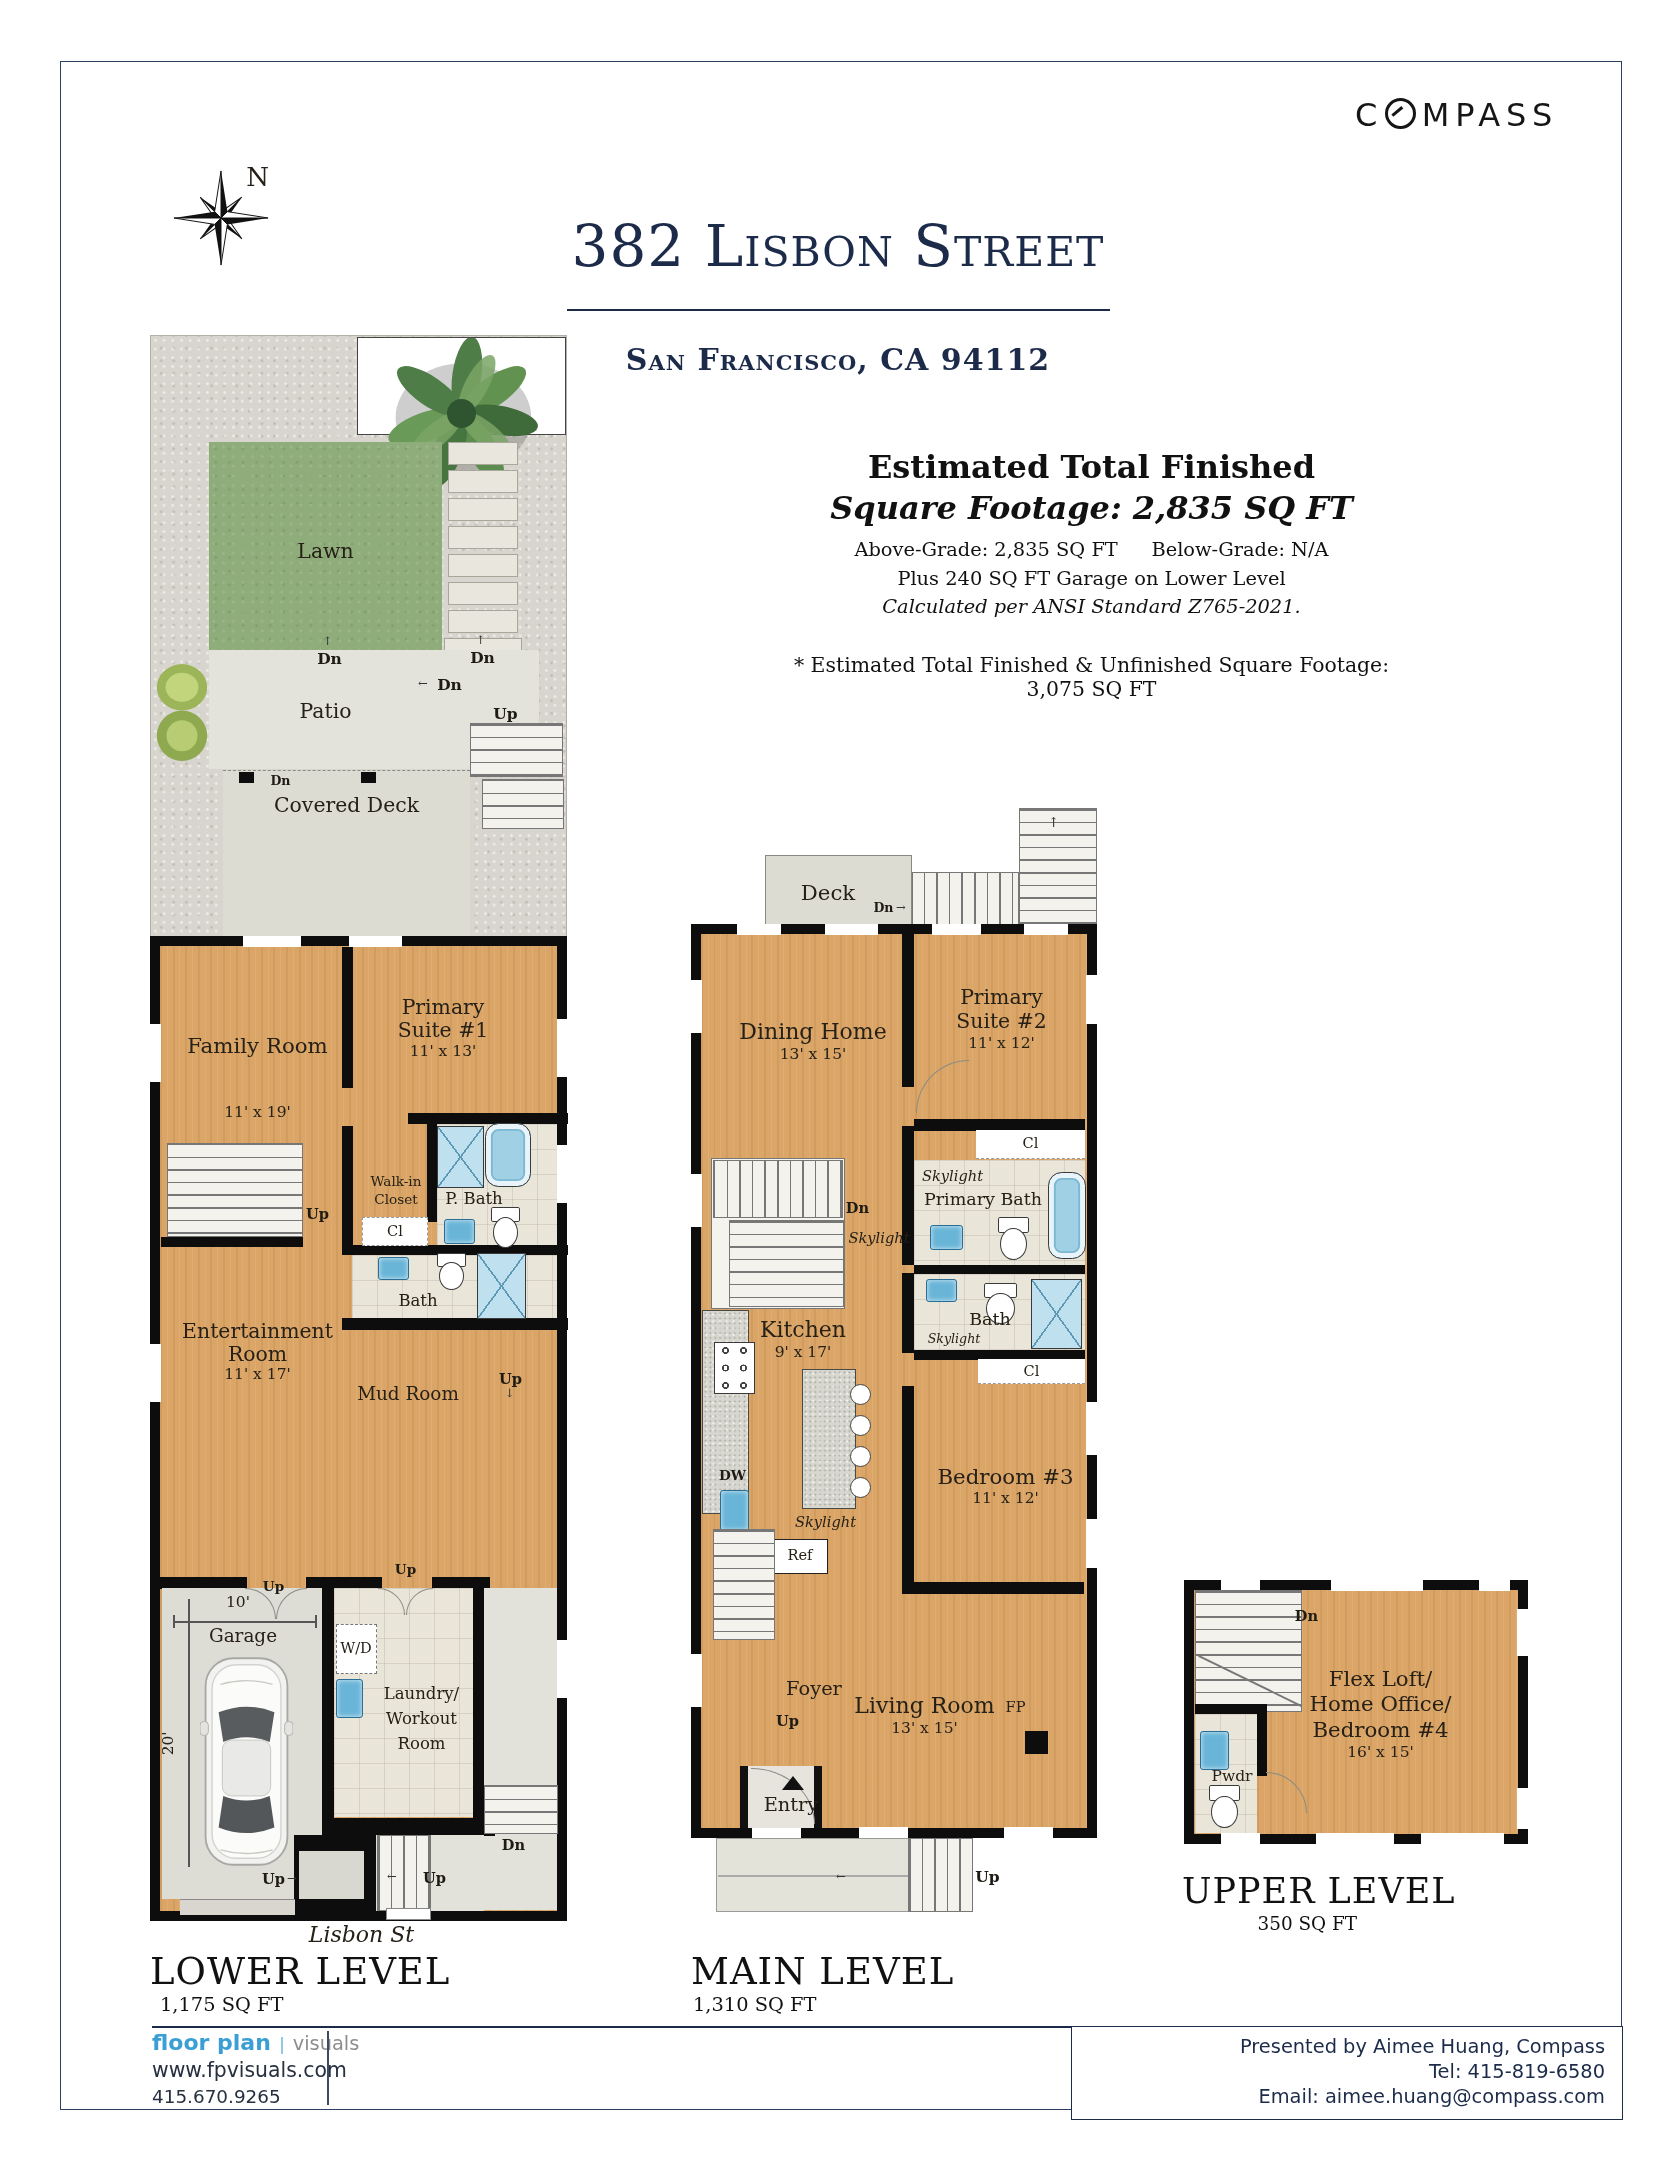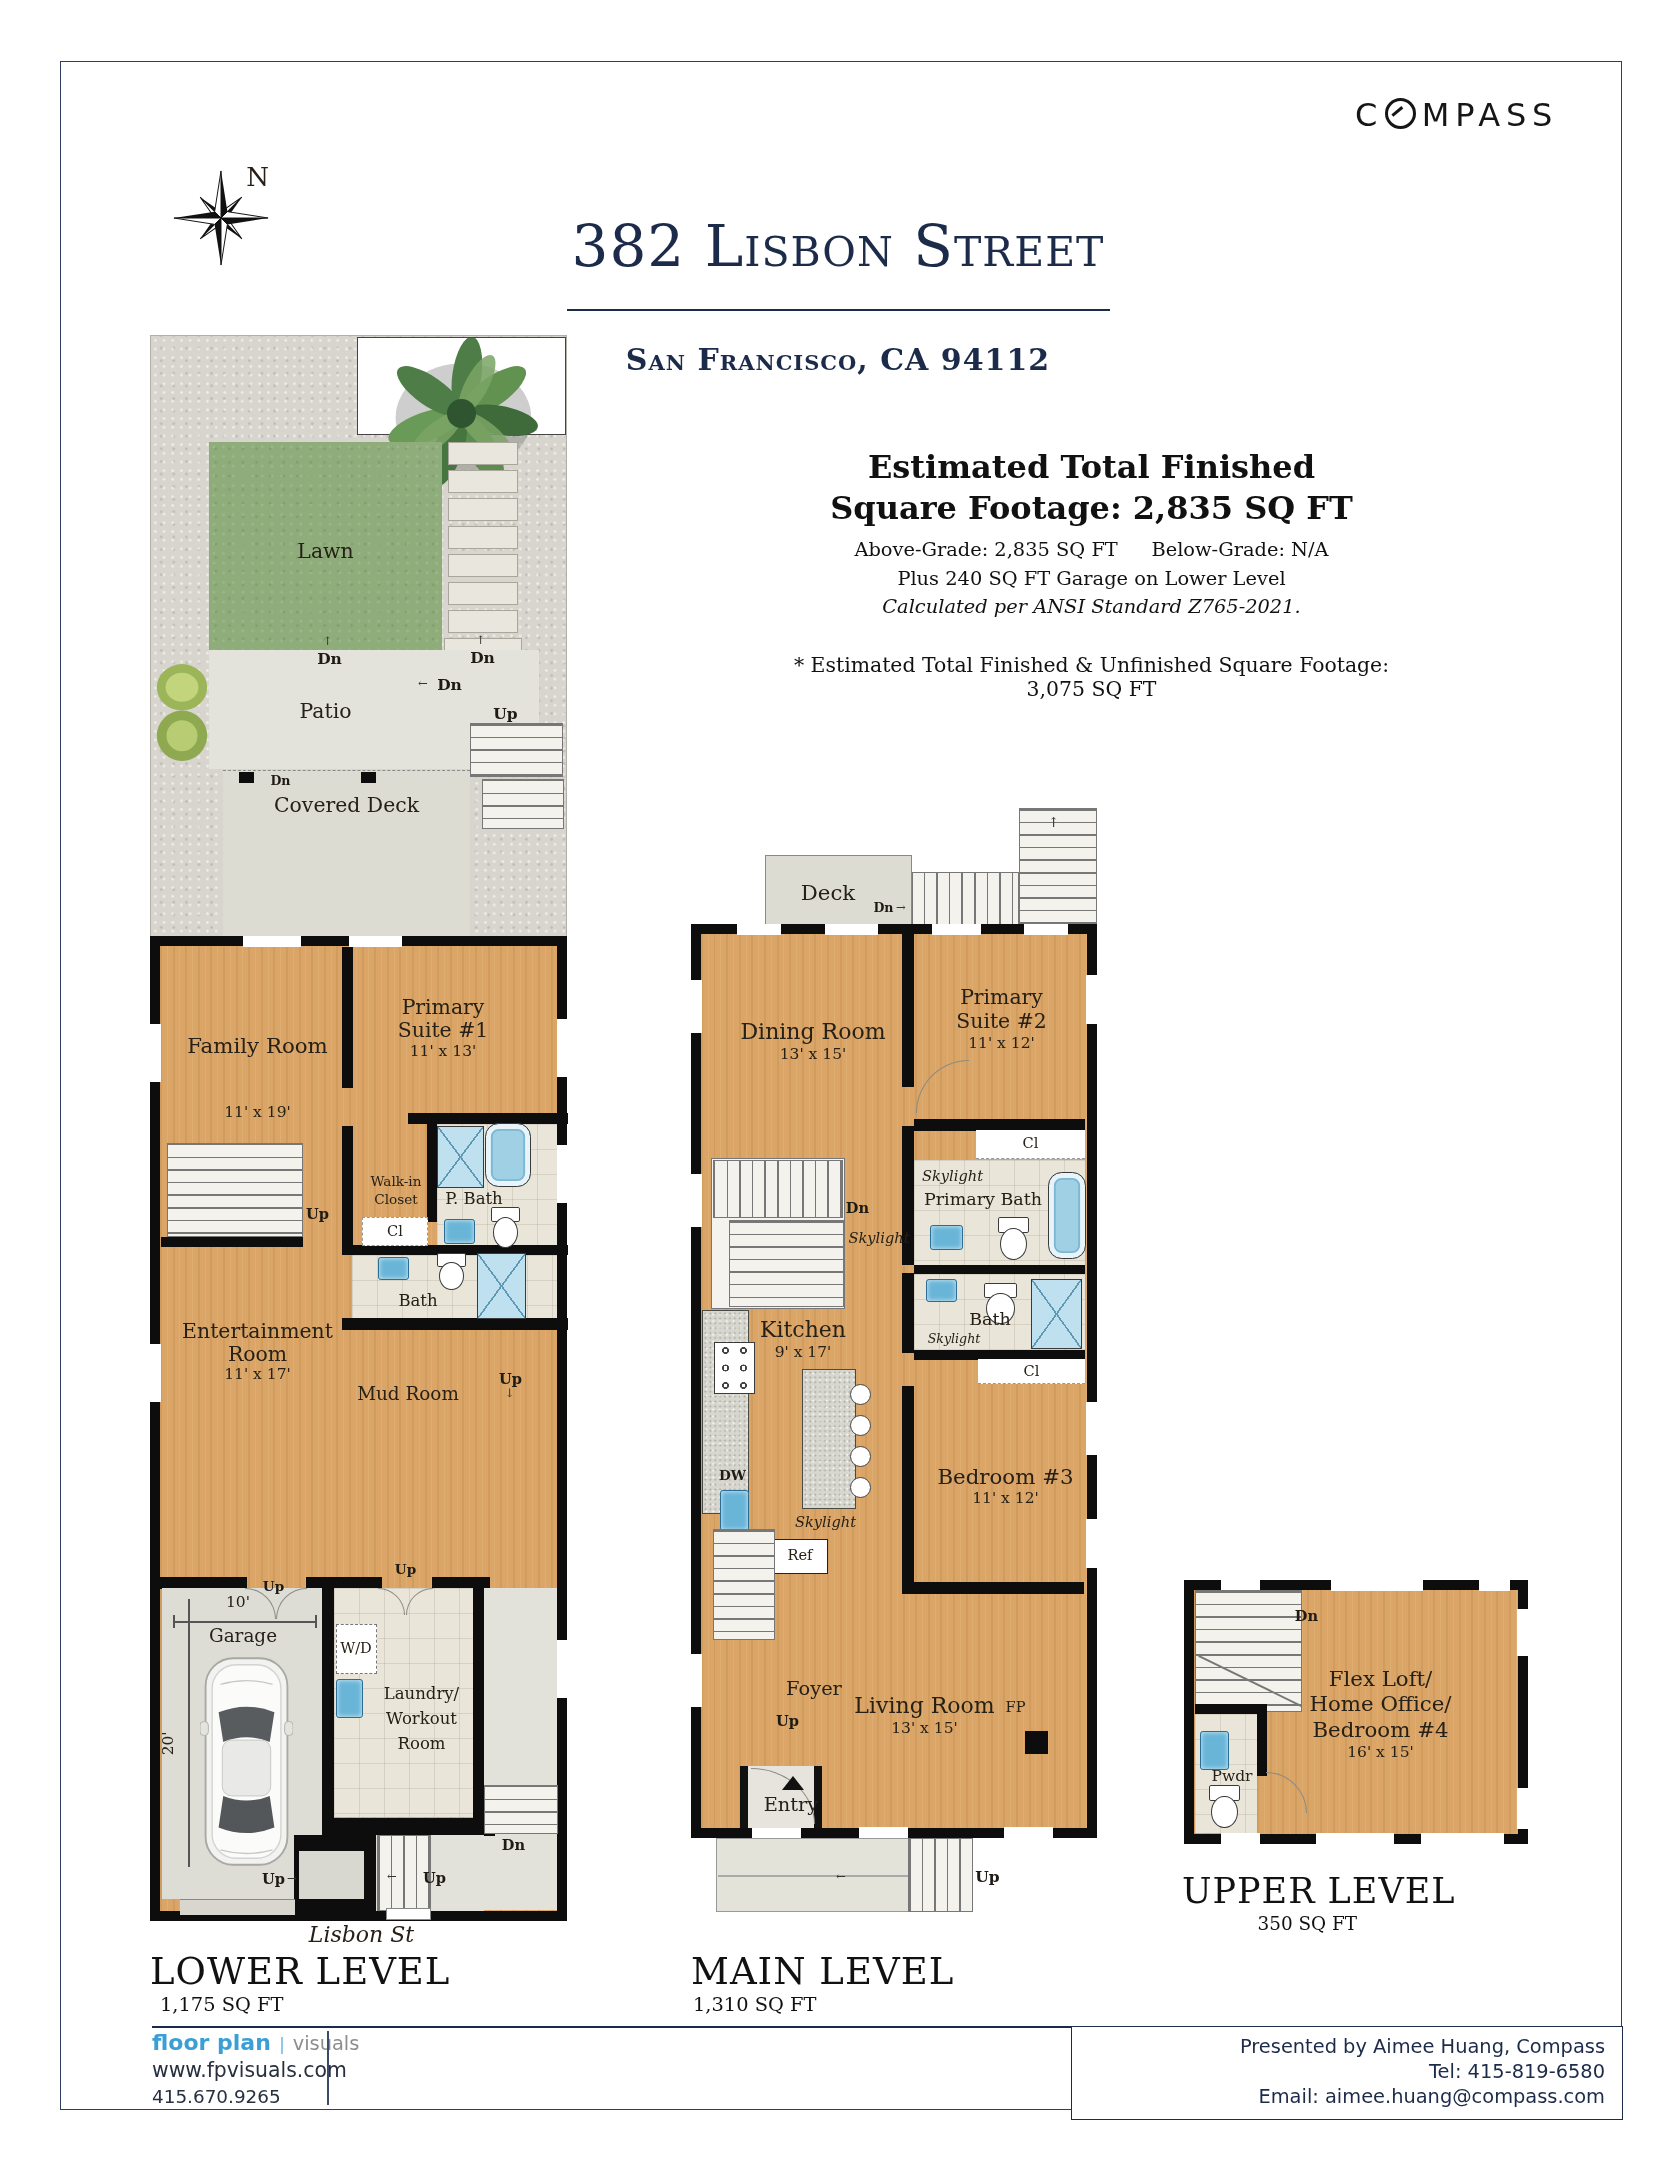--- a/index.html
+++ b/index.html
@@ -114,21 +114,21 @@
   <div class="lb" style="left:241px;top:163px;width:33px;font-size:26px;">N</div>
 
   <div class="a title-sc" style="left:378px;top:212px;width:920px;font-size:58px;font-weight:500;">382 Lisbon Street</div>
   <div class="a" style="left:567px;top:309px;width:543px;height:2.4px;background:#1c2b4a;"></div>
   <div class="a title-sc" style="left:378px;top:342px;width:920px;font-size:30px;font-weight:600;">San Francisco, CA 94112</div>
 
   <div class="a sans" style="left:1355px;top:95px;width:252px;font-size:32px;font-weight:500;letter-spacing:5.8px;color:#161616;">C<span class="oslash"></span><span>MPASS</span></div>
 
   <div class="a" style="left:786px;top:448px;width:611px;text-align:center;color:#111;">
     <div style="font-size:32px;font-weight:600;">Estimated Total Finished</div>
-    <div style="font-size:32px;font-weight:600;margin-top:2.9px;">Square Footage: 2,835 SQ FT</div>
+    <div style="font-size:32px;font-weight:600;margin-top:2.9px;font-style:italic;">Square Footage: 2,835 SQ FT</div>
     <div style="font-size:19.4px;margin-top:11.6px;">
       <span>Above-Grade: 2,835 SQ FT</span>
       <span style="display:inline-block;width:21.3px;"></span>
       <span>Below-Grade: N/A</span>
     </div>
     <div style="font-size:19.4px;margin-top:5.8px;">Plus 240 SQ FT Garage on Lower Level</div>
     <div class="it" style="font-size:19.4px;margin-top:4.9px;">Calculated per ANSI Standard Z765-2021.</div>
     <div style="font-size:20.4px;margin-top:35px;">* Estimated Total Finished &amp; Unfinished Square Footage: 3,075 SQ FT</div>
   </div>
 
@@ -333,21 +333,21 @@
   <div class="wall" style="left:902px;top:934px;width:11.6px;height:153px;"></div>
   <div class="wall" style="left:902px;top:1126px;width:11.6px;height:139px;"></div>
   <div class="wall" style="left:902px;top:1273px;width:11.6px;height:80px;"></div>
   <div class="wall" style="left:902px;top:1386px;width:11.6px;height:198px;"></div>
   <div class="wall" style="left:914px;top:1119px;width:171px;height:11.6px;"></div>
   <div class="wall" style="left:914px;top:1264px;width:171px;height:9.7px;"></div>
   <div class="wall" style="left:914px;top:1350px;width:171px;height:9.7px;"></div>
   <div class="wall" style="left:902px;top:1582px;width:182px;height:11.6px;"></div>
   <div class="a arcNW" style="left:916px;top:1060px;width:53px;height:53px;"></div>
 
-  <div class="lb" style="left:733px;top:1020px;width:160px;font-size:22px;">Dining Room</div>
+  <div class="lb" style="left:733px;top:1020px;width:160px;font-size:22px;">Dining Home</div>
   <div class="lb" style="left:733px;top:1046px;width:160px;font-size:15.5px;">13' x 15'</div>
   <div class="lb" style="left:941px;top:986px;width:121px;font-size:20.4px;">Primary</div>
   <div class="lb" style="left:941px;top:1010px;width:121px;font-size:20.4px;">Suite #2</div>
   <div class="lb" style="left:941px;top:1035px;width:121px;font-size:15.5px;">11' x 12'</div>
   <div class="a" style="left:976px;top:1130px;width:109px;height:29px;background:#fff;border-bottom:1.5px dashed #999;"></div>
   <div class="lb" style="left:976px;top:1135px;width:109px;font-size:14.6px;">Cl</div>
 
   <div class="a tile" style="left:914px;top:1160px;width:171px;height:105px;"></div>
   <div class="lb it" style="left:909px;top:1168px;width:87px;font-size:14.6px;">Skylight</div>
   <div class="lb" style="left:920px;top:1190px;width:126px;font-size:17.5px;">Primary Bath</div>

